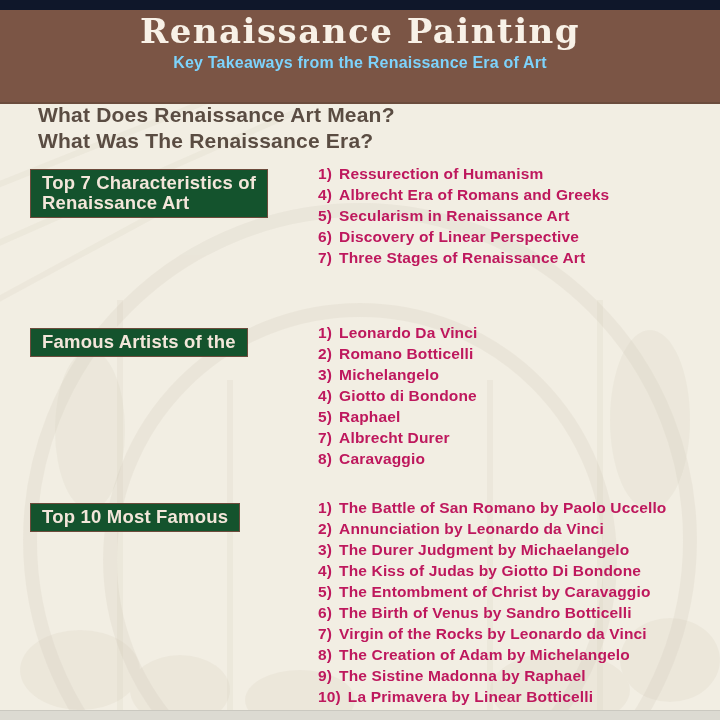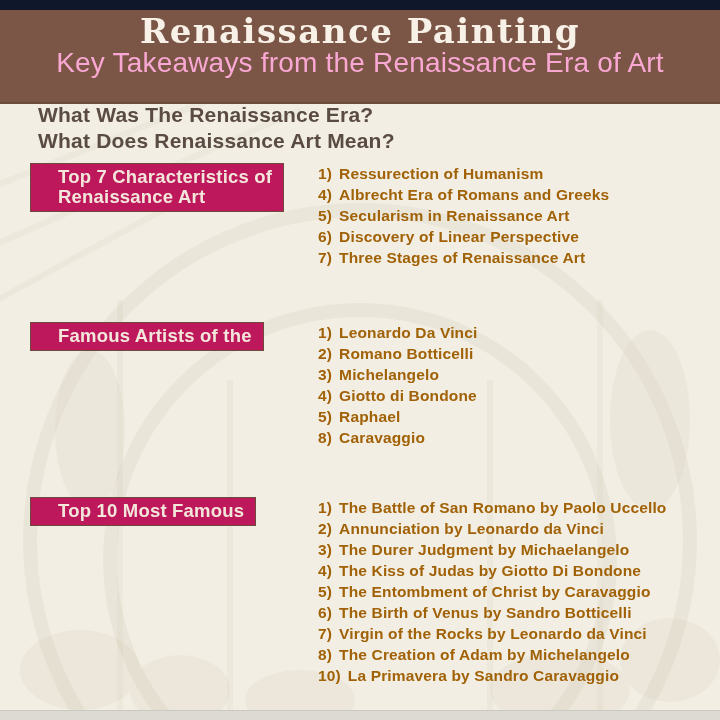--- a/index.html
+++ b/index.html
@@ -15,46 +15,46 @@
     position:absolute; top:0; left:0; width:720px; height:104px;
     background:#7b5545; border-top:10px solid #0f172a; box-sizing:border-box;
     text-align:center; z-index:3; border-bottom:2px solid #6b4c3d;
   }
   .title {
     font-family:"DejaVu Serif", serif; font-weight:bold;
     font-size:34px; line-height:40px; margin-top:1px;
     color:#f8f1e7; letter-spacing:1.5px;
   }
   .subtitle {
-    font-size:28px; line-height:24px; font-weight:normal; color:#f9a8d4;
+    font-size:16px; line-height:24px; font-weight:bold; color:#7dd3fc;
     letter-spacing:0.2px;
   }
 
   
   .intro {
     position:absolute; left:38px; top:102px; z-index:2;
     font-size:21px; line-height:26px; font-weight:bold;
     color:#5a4c42; letter-spacing:0.2px;
   }
 
   
   .section { position:absolute; left:0; width:720px; z-index:2; }
   .s0 { top:163px; }
   .s1 { top:322px; }
   .s2 { top:497px; }
   .label-box {
-    position:absolute; left:30px; top:0;
-    background:#be185d; color:#f3e6da;
+    position:absolute; left:30px; top:6px;
+    background:#14532d; color:#f3e6da;
     font-size:18.5px; line-height:20px; font-weight:bold;
-    padding:4px 12px 5px 28px; letter-spacing:0.2px;
+    padding:4px 12px 5px 12px; letter-spacing:0.2px;
     box-shadow:0 0 0 1px #6d4b3c inset;
   }
   .items {
     margin:0 0 0 318px; padding:0; list-style:none;
-    font-size:15.5px; font-weight:bold; color:#a16207; letter-spacing:0.15px;
+    font-size:15.5px; font-weight:bold; color:#be185d; letter-spacing:0.15px;
   }
   .items li { line-height:21px; white-space:nowrap; }
   .num { display:inline-block; margin-right:7px; }
 
   .bottom-band {
     position:absolute; left:0; bottom:0; width:720px; height:9px;
     background:#dcdad2; border-top:1px solid #cac8c0; z-index:3;
   }
 </style>
 </head>
@@ -79,22 +79,22 @@
     <ellipse cx="90" cy="430" rx="35" ry="80"></ellipse>
   </g>
 </svg>
 
 <header class="header">
   <div class="title">Renaissance Painting</div>
   <div class="subtitle">Key Takeaways from the Renaissance Era of Art</div>
 </header>
 
 <div class="intro">
+  <div>What Does Renaissance Art Mean?</div>
   <div>What Was The Renaissance Era?</div>
-  <div>What Does Renaissance Art Mean?</div>
 </div>
 
 <div id="sections">
     <section class="section s0">
       <div class="label-box"><span>Top 7 Characteristics of</span><br><span>Renaissance Art</span></div>
       <ol class="items">
         <li><span class="num">1)</span><span>Ressurection of Humanism</span></li>
         <li><span class="num">4)</span><span>Albrecht Era of Romans and Greeks</span></li>
         <li><span class="num">5)</span><span>Secularism in Renaissance Art</span></li>
         <li><span class="num">6)</span><span>Discovery of Linear Perspective</span></li>
@@ -102,32 +102,34 @@
       </ol>
     </section>
     <section class="section s1">
       <div class="label-box"><span>Famous Artists of the</span><br></div>
       <ol class="items">
         <li><span class="num">1)</span><span>Leonardo Da Vinci</span></li>
         <li><span class="num">2)</span><span>Romano Botticelli</span></li>
         <li><span class="num">3)</span><span>Michelangelo</span></li>
         <li><span class="num">4)</span><span>Giotto di Bondone</span></li>
         <li><span class="num">5)</span><span>Raphael</span></li>
+        <li><span class="num">7)</span><span>Albrecht Durer</span></li>
         <li><span class="num">8)</span><span>Caravaggio</span></li>
       </ol>
     </section>
     <section class="section s2">
       <div class="label-box"><span>Top 10 Most Famous</span><br></div>
       <ol class="items">
         <li><span class="num">1)</span><span>The Battle of San Romano by Paolo Uccello</span></li>
         <li><span class="num">2)</span><span>Annunciation by Leonardo da Vinci</span></li>
         <li><span class="num">3)</span><span>The Durer Judgment by Michaelangelo</span></li>
         <li><span class="num">4)</span><span>The Kiss of Judas by Giotto Di Bondone</span></li>
         <li><span class="num">5)</span><span>The Entombment of Christ by Caravaggio</span></li>
         <li><span class="num">6)</span><span>The Birth of Venus by Sandro Botticelli</span></li>
         <li><span class="num">7)</span><span>Virgin of the Rocks by Leonardo da Vinci</span></li>
         <li><span class="num">8)</span><span>The Creation of Adam by Michelangelo</span></li>
-        <li><span class="num">10)</span><span>La Primavera by Sandro Caravaggio</span></li>
+        <li><span class="num">9)</span><span>The Sistine Madonna by Raphael</span></li>
+        <li><span class="num">10)</span><span>La Primavera by Linear Botticelli</span></li>
       </ol>
     </section>
   </div>
 
 <div class="bottom-band"></div>
 
 </body></html>

